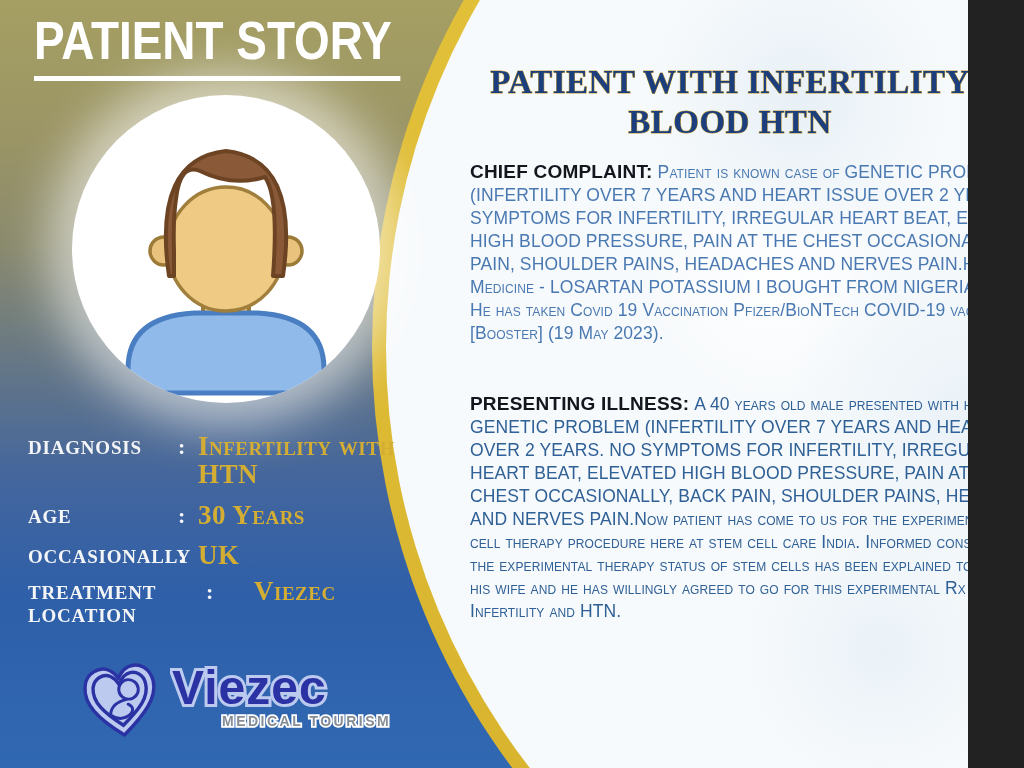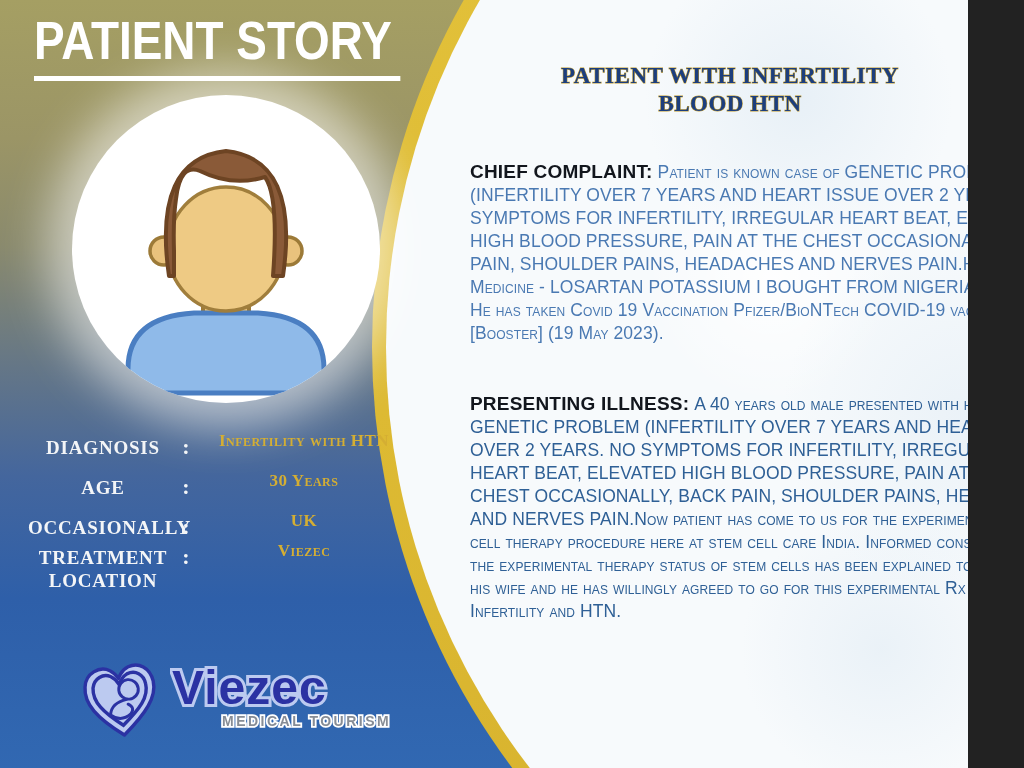--- a/index.html
+++ b/index.html
@@ -60,60 +60,59 @@
     background: #ffffff;
     box-shadow: 0 0 46px 24px rgba(255,255,255,0.55);
     overflow: hidden;
   }
   .avatar-wrap svg { display:block; margin: 6px auto 0; }
 
   .fields {
     left: 28px; top: 432px;
     width: 382px;
     font-family: "Liberation Serif", serif;
-    text-align: center;
   }
   .field-row {
     display: grid;
     grid-template-columns: 150px 16px 1fr;
     align-items: start;
   }
   .field-row + .field-row { margin-top: 12px; }
-  .field-row.tight { margin-top: 2px; }
+  .field-row.tight { margin-top: 8px; gap: 28px; }
   .f-label {
     color: #f3f5f7;
     font-weight: bold;
     font-size: 19px;
     letter-spacing: 0.8px;
     line-height: 1.2;
     padding-top: 5px;
   }
   .f-colon { color:#f3f5f7; font-weight: bold; font-size: 22px; padding-top: 2px; }
   .f-value {
     color: #d4ae33;
     font-weight: bold;
-    font-size: 17px;
+    font-size: 27px;
     font-variant: small-caps;
     line-height: 1.05;
     letter-spacing: 0.5px;
     padding-left: 4px;
   }
   .logo {
     left: 78px; top: 656px;
     display: flex; align-items: center; gap: 6px;
   }
 
   
   .case-title {
     left: 442px; top: 62px;
     width: 576px;
     text-align: center;
     font-family: "Liberation Serif", serif;
     font-weight: bold;
-    font-size: 23px;
+    font-size: 33px;
     line-height: 1.22;
     color: #1c3e7d;
     letter-spacing: 0.5px;
     -webkit-text-stroke: 1px #c19b2e;
     paint-order: stroke fill;
   }
   .section {
     left: 426px;
     width: 590px;
     font-size: 17.5px;

